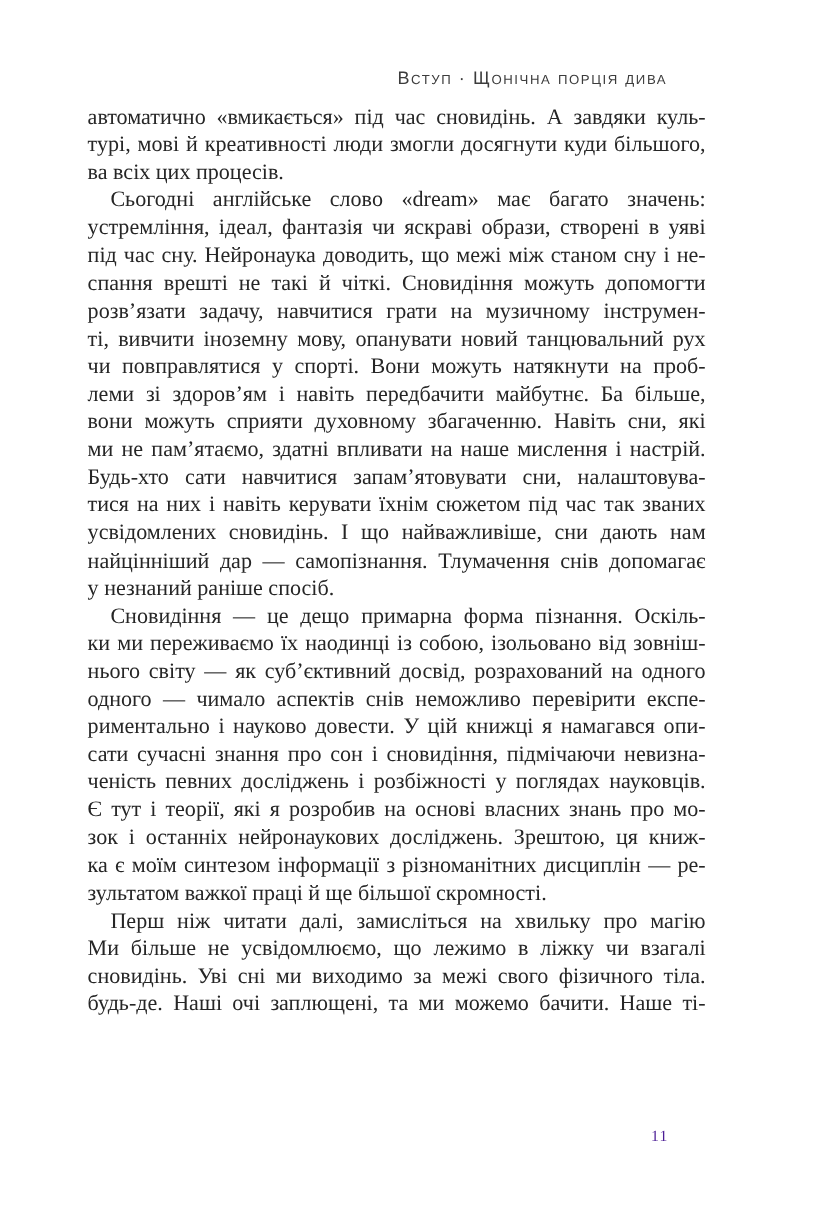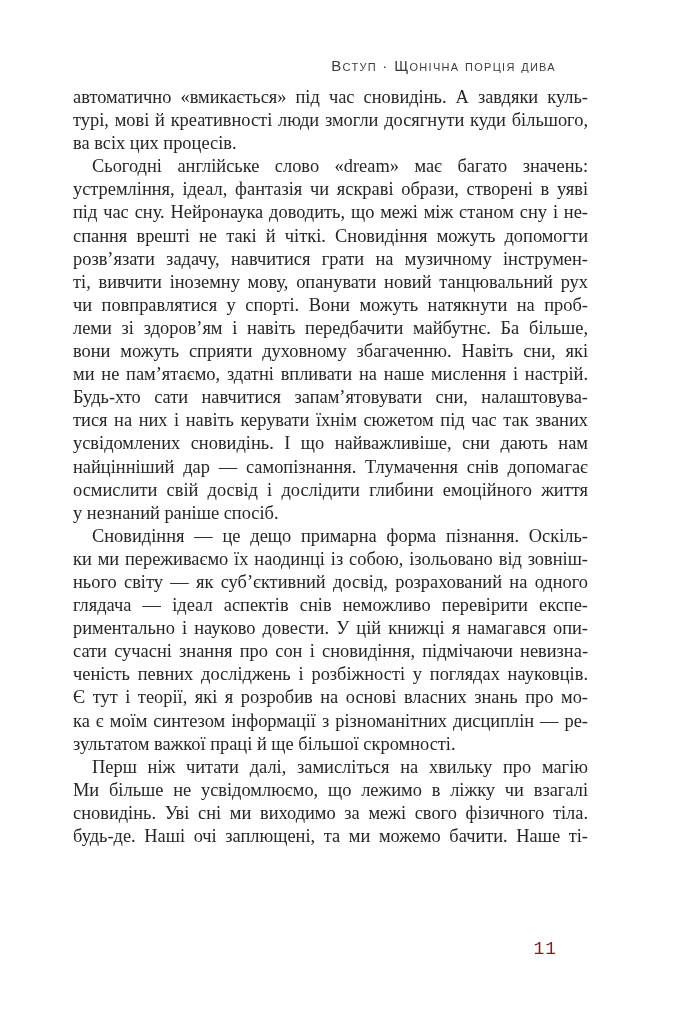--- a/index.html
+++ b/index.html
@@ -43,24 +43,24 @@
   .line.para-end {
     text-align-last: left;
   }
   .line.first-indent {
     text-indent: 19px;
   }
   .folio {
     position: absolute;
     top: 939px;
     right: 125px;
-    font-family: Liberation Mono, monospace;
-    font-size: 18px;
+    font-family: Liberation Serif, serif;
+    font-size: 13px;
     letter-spacing: 1px;
-    color: #7f1d1d;
+    color: #4c1d95;
   }
 </style>
 </head>
 <body>
 
 <div class="page">
   <div class="running-head">Вступ · Щонічна порція дива</div>
 
   <main class="text-block">
       <div class="para">
@@ -76,32 +76,32 @@
         <div class="line">розв’язати задачу, навчитися грати на музичному інструмен-</div>
         <div class="line">ті, вивчити іноземну мову, опанувати новий танцювальний рух</div>
         <div class="line">чи повправлятися у спорті. Вони можуть натякнути на проб-</div>
         <div class="line">леми зі здоров’ям і навіть передбачити майбутнє. Ба більше,</div>
         <div class="line">вони можуть сприяти духовному збагаченню. Навіть сни, які</div>
         <div class="line">ми не пам’ятаємо, здатні впливати на наше мислення і настрій.</div>
         <div class="line">Будь-хто сати навчитися запам’ятовувати сни, налаштовува-</div>
         <div class="line">тися на них і навіть керувати їхнім сюжетом під час так званих</div>
         <div class="line">усвідомлених сновидінь. І що найважливіше, сни дають нам</div>
         <div class="line">найцінніший дар — самопізнання. Тлумачення снів допомагає</div>
-        <div class="line">осмислити свій досвід і дослідити глибини емоційного життя</div>
         <div class="line para-end">у незнаний раніше спосіб.</div>
       </div>
       <div class="para">
         <div class="line first-indent">Сновидіння — це дещо примарна форма пізнання. Оскіль-</div>
         <div class="line">ки ми переживаємо їх наодинці із собою, ізольовано від зовніш-</div>
         <div class="line">нього світу — як суб’єктивний досвід, розрахований на одного</div>
-        <div class="line">глядача — ідеал аспектів снів неможливо перевірити експе-</div>
+        <div class="line">одного — чимало аспектів снів неможливо перевірити експе-</div>
         <div class="line">риментально і науково довести. У цій книжці я намагався опи-</div>
         <div class="line">сати сучасні знання про сон і сновидіння, підмічаючи невизна-</div>
         <div class="line">ченість певних досліджень і розбіжності у поглядах науковців.</div>
         <div class="line">Є тут і теорії, які я розробив на основі власних знань про мо-</div>
+        <div class="line">зок і останніх нейронаукових досліджень. Зрештою, ця книж-</div>
         <div class="line">ка є моїм синтезом інформації з різноманітних дисциплін — ре-</div>
         <div class="line para-end">зультатом важкої праці й ще більшої скромності.</div>
       </div>
       <div class="para">
         <div class="line first-indent">Перш ніж читати далі, замисліться на хвильку про магію</div>
         <div class="line">Ми більше не усвідомлюємо, що лежимо в ліжку чи взагалі</div>
         <div class="line">сновидінь. Уві сні ми виходимо за межі свого фізичного тіла.</div>
         <div class="line">будь-де. Наші очі заплющені, та ми можемо бачити. Наше ті-</div>
       </div>
     </main>

